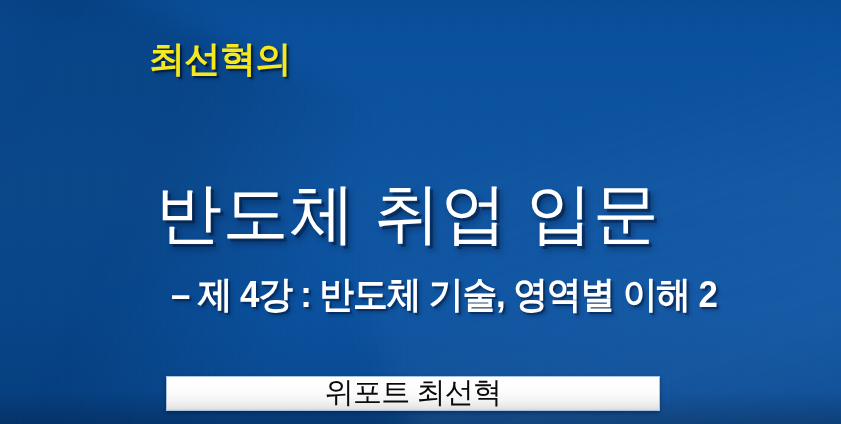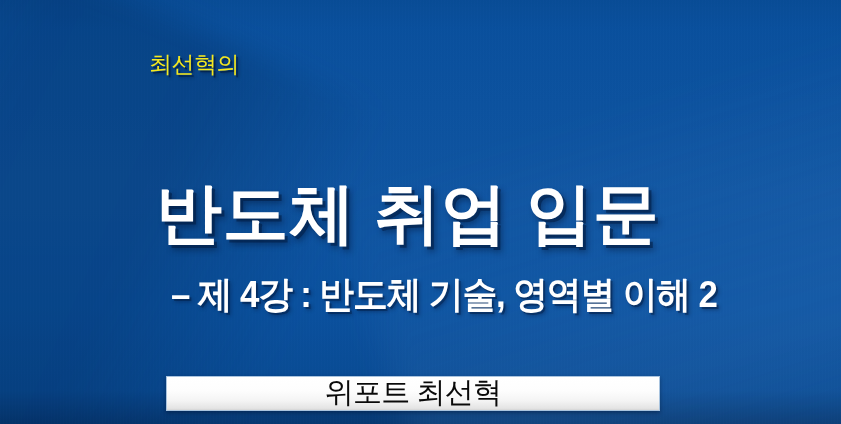--- a/index.html
+++ b/index.html
@@ -83,38 +83,38 @@
       rgba(0,0,0,0.012) 1px,
       rgba(0,0,0,0.012) 3px);
     opacity: 0.55;
   }
 
   
 
   .kicker {
     position: absolute;
     left: 149px;
-    top: 53px;
-    font-size: 23px;
-    font-weight: 400;
+    top: 41px;
+    font-size: 36px;
+    font-weight: 700;
     line-height: 1;
     letter-spacing: -0.5px;
     color: #f5e81f;
     text-shadow:
       2px 2px 0 rgba(0,20,52,0.55),
       3px 3px 3px rgba(0,15,40,0.38);
     white-space: nowrap;
   }
 
   .title {
     position: absolute;
     left: 156px;
     top: 136px;
     font-size: 66px;
-    font-weight: 700;
+    font-weight: 400;
     line-height: 1;
     letter-spacing: 0.5px;
     color: #ffffff;
     text-shadow:
       3px 3px 0 rgba(0,24,60,0.50),
       4px 5px 6px rgba(0,16,44,0.45);
     white-space: nowrap;
   }
 
   .subtitle {

